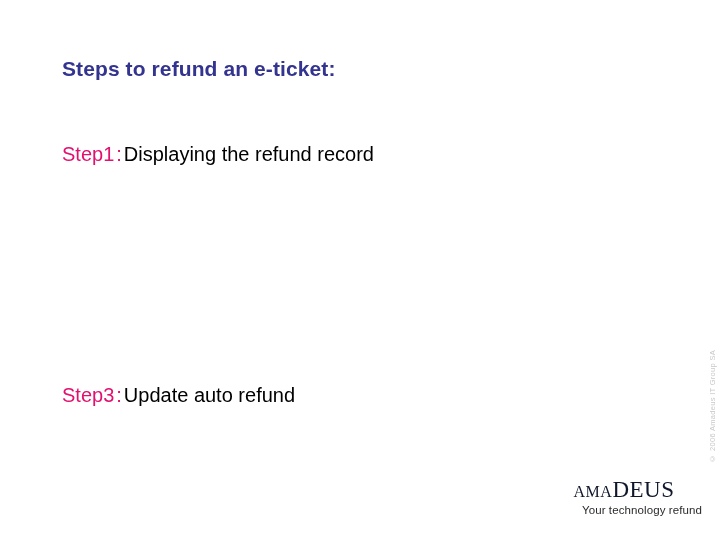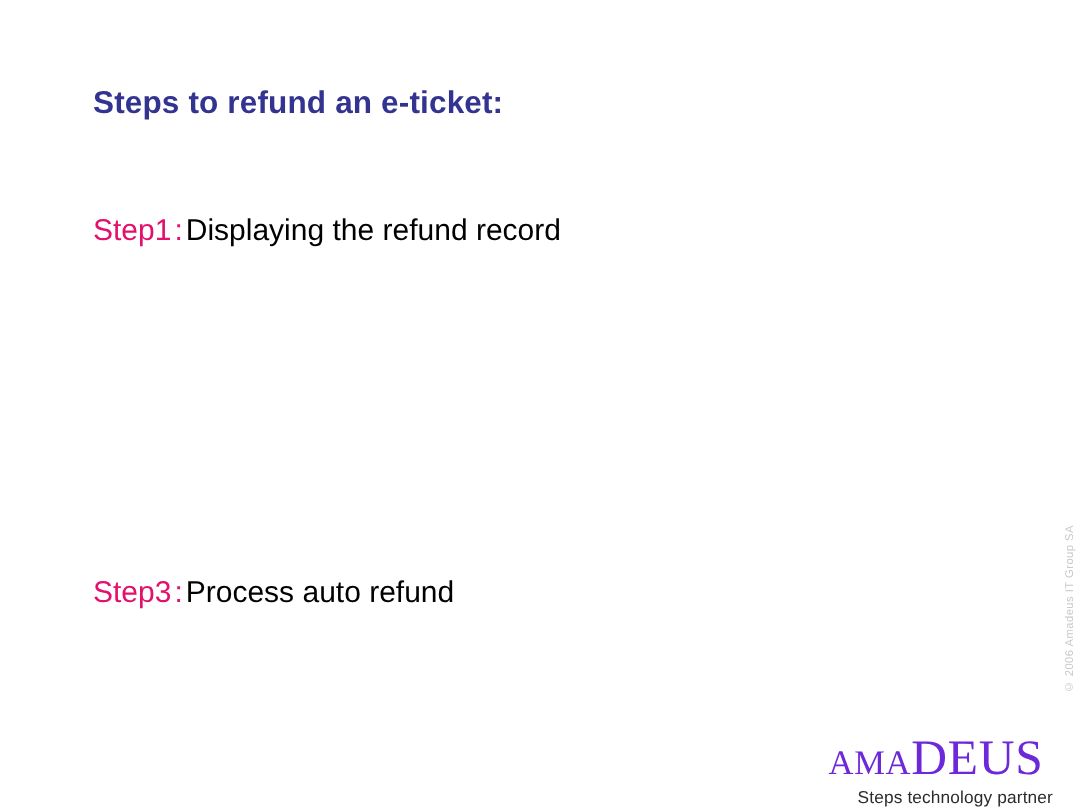--- a/index.html
+++ b/index.html
@@ -62,26 +62,25 @@
   
   .logo-block {
     position: absolute;
     left: 540px;
     top: 478px;
     width: 168px;
     text-align: center;
   }
   .logo-wordmark {
     font-family: "Liberation Serif", serif;
-    font-size: 33px;
-    color: #6d28d9;
+    font-size: 23px;
+    color: #0f172a;
     letter-spacing: 0.5px;
     line-height: 1;
     white-space: nowrap;
-    margin-top: 12px;
   }
   .logo-wordmark .lc {
     text-transform: lowercase;
     font-variant: small-caps;
   }
   .logo-tagline {
     margin-top: 3px;
     font-size: 11.5px;
     color: #2b2b2b;
     letter-spacing: 0.1px;
@@ -110,25 +109,25 @@
 <div class="slide">
 
   <div class="slide-title">Steps to refund an e-ticket:</div>
 
   <div class="step-line step-1">
     <span class="step-label">Step1</span><span class="step-sep">:</span><span class="step-text">Displaying the refund record</span>
   </div>
 
 
   <div class="step-line step-3">
-    <span class="step-label">Step3</span><span class="step-sep">:</span><span class="step-text">Process auto refund</span>
+    <span class="step-label">Step3</span><span class="step-sep">:</span><span class="step-text">Update auto refund</span>
   </div>
 
   <div class="logo-block">
     <div class="logo-wordmark"><span class="lc">ama</span><span>DEUS</span></div>
-    <div class="logo-tagline">Steps technology partner</div>
+    <div class="logo-tagline">Your technology refund</div>
   </div>
 
   <div class="copyright-wrap">
     <div class="copyright-inner">© 2006 Amadeus IT Group SA</div>
   </div>
 
 </div>
 
 </body></html>

